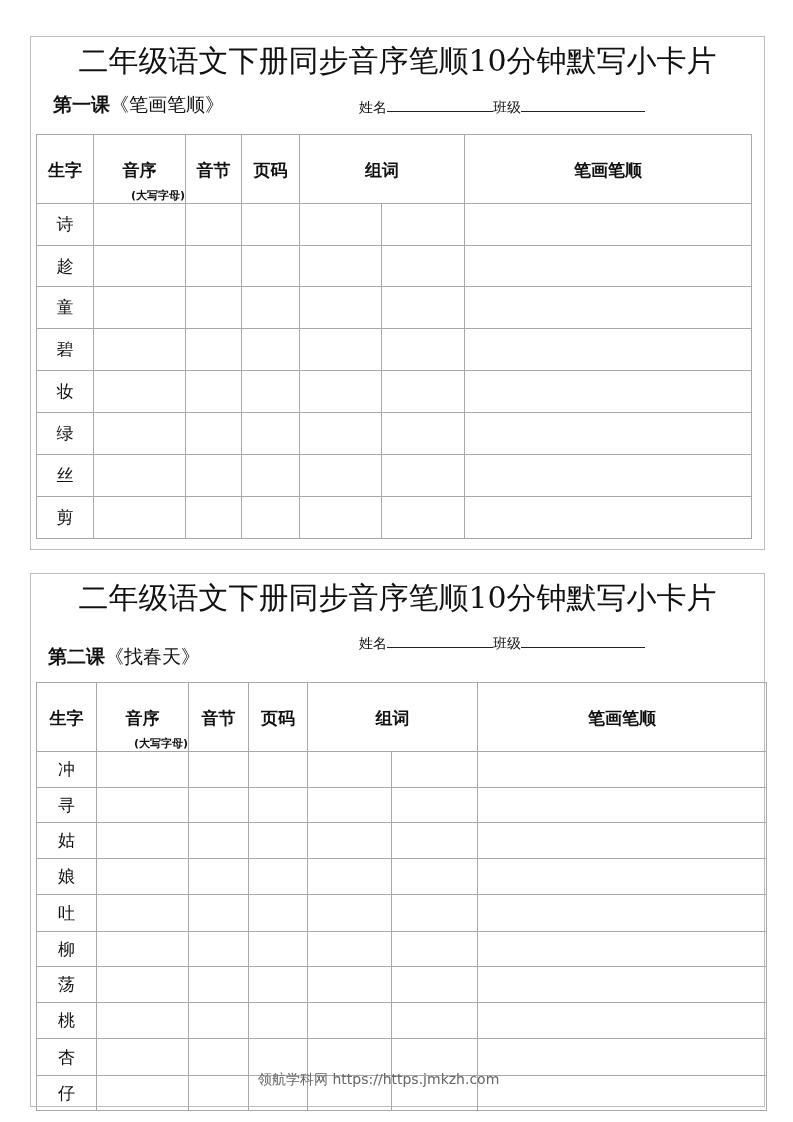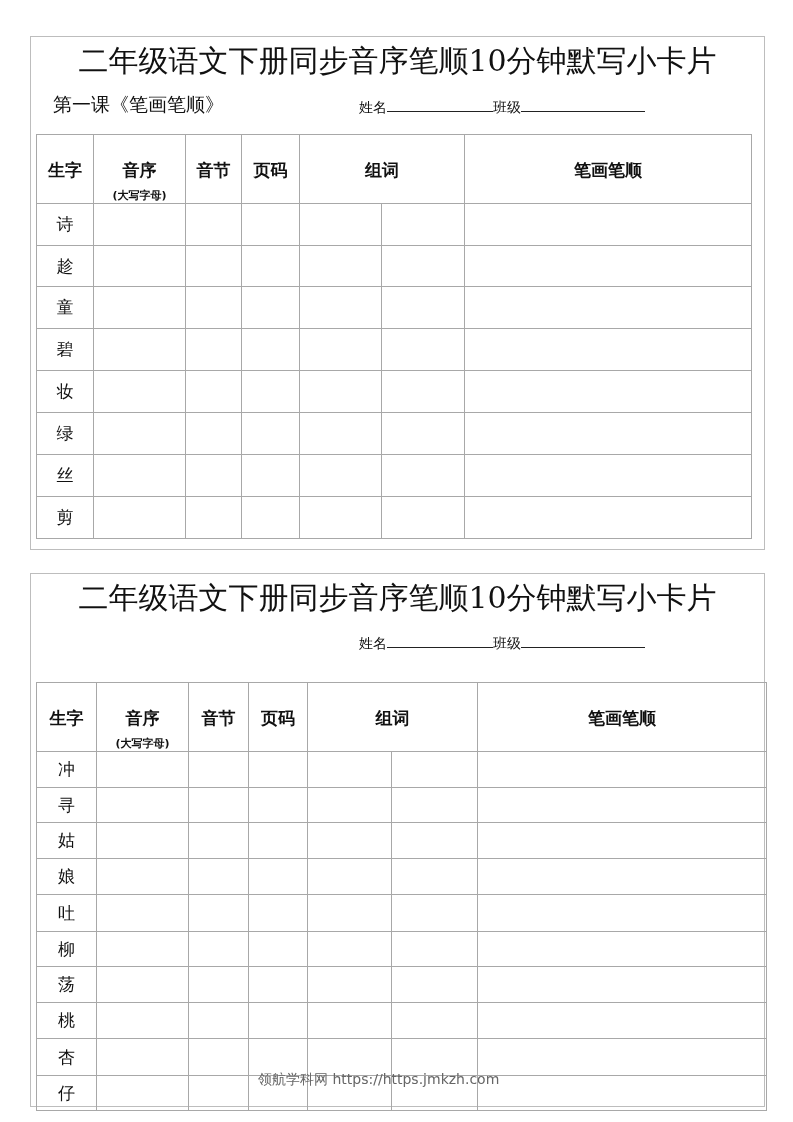--- a/index.html
+++ b/index.html
@@ -2,28 +2,28 @@
 <html><head>
 <meta charset="utf-8">
 <style>
   html, body { margin: 0; padding: 0; background: #ffffff; }
   body { width: 793px; height: 1122px; position: relative; overflow: hidden;
          font-family: "DejaVu Serif", "Liberation Serif", serif; color: #111; }
   .card { position: absolute; border: 1px solid #bdbdbd; box-sizing: border-box; background: #fff; }
   .card-title { position: absolute; left: 0; right: 0; text-align: center;
                 font-size: 30px; font-weight: 400; letter-spacing: 0px; white-space: nowrap; }
   .lesson { position: absolute; font-size: 19px; white-space: nowrap; }
-  .lesson b { font-weight: 400; }
+  .lesson b { font-weight: 700; }
   .namebox { position: absolute; font-size: 14px; white-space: nowrap; }
   .blank { display: inline-block; border-bottom: 1px solid #222; vertical-align: baseline; height: 16px; }
   table.grid { position: absolute; border-collapse: collapse; table-layout: fixed; }
   table.grid td, table.grid th { border: 1px solid #a8a8a8; padding: 0; text-align: center; }
   table.grid th { font-size: 17px; font-weight: 700; vertical-align: top; padding-top: 24px;
                   font-family: "DejaVu Sans", "Liberation Sans", sans-serif; }
-  table.grid th .sub { display: block; font-size: 11px; font-weight: 700; margin-top: 6px; }
+  table.grid th .sub { display: block; font-size: 11px; font-weight: 700; margin-top: 6px; text-align: right; }
   table.grid td.char { font-size: 17px; font-family: "DejaVu Sans", "Liberation Sans", sans-serif; }
   .footer { position: absolute; left: 258px; top: 1071px; font-size: 14px; color: #666;
             font-family: "DejaVu Sans", "Liberation Sans", sans-serif; white-space: nowrap; }
 </style>
 </head>
 <body>
 
 <div class="card" style="left:30px; top:36px; width:735px; height:514px;">
   <div class="card-title" style="top:4px;">二年级语文下册同步音序笔顺10分钟默写小卡片</div>
   <div class="lesson" style="left:22px; top:55px;">
@@ -122,20 +122,23 @@
           <td></td>
           <td></td>
           <td></td>
         </tr>
   </tbody>
     </table>
 </div>
 
 <div class="card" style="left:30px; top:573px; width:735px; height:534px;">
   <div class="card-title" style="top:4px;">二年级语文下册同步音序笔顺10分钟默写小卡片</div>
+  <div class="lesson" style="left:17px; top:70px;">
+    <b>第二课</b><span>《找春天》</span>
+  </div>
   <div class="namebox" style="left:328px; top:57px;">
     <span>姓名</span><span class="blank" style="width:106px;"></span><span>班级</span><span class="blank" style="width:124px;"></span>
   </div>
   <table class="grid" style="left:5px; top:108px; width:730px;">
     <colgroup>
       <col style="width:60px">
         <col style="width:92px">
         <col style="width:60px">
         <col style="width:59px">
       <col style="width:84px">

